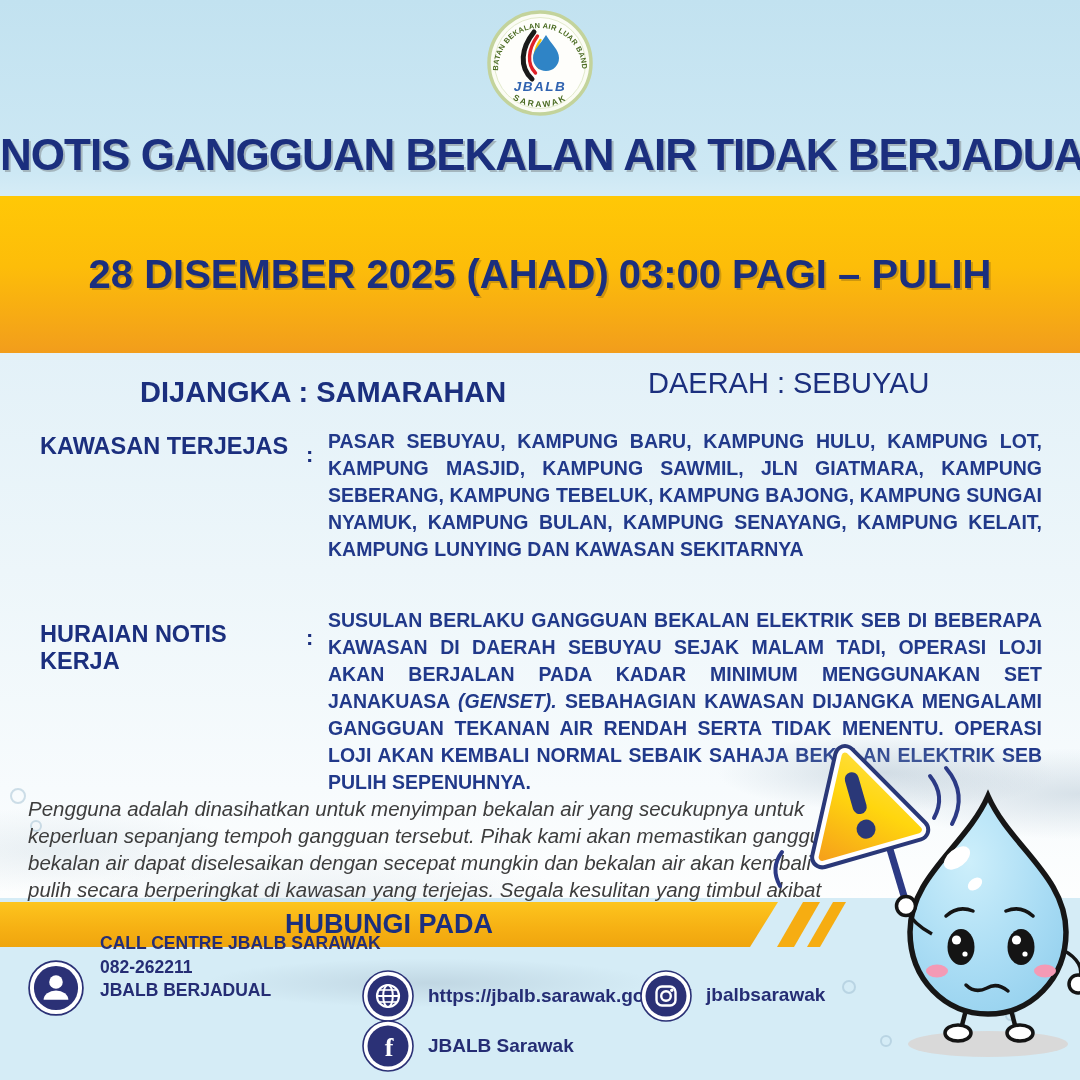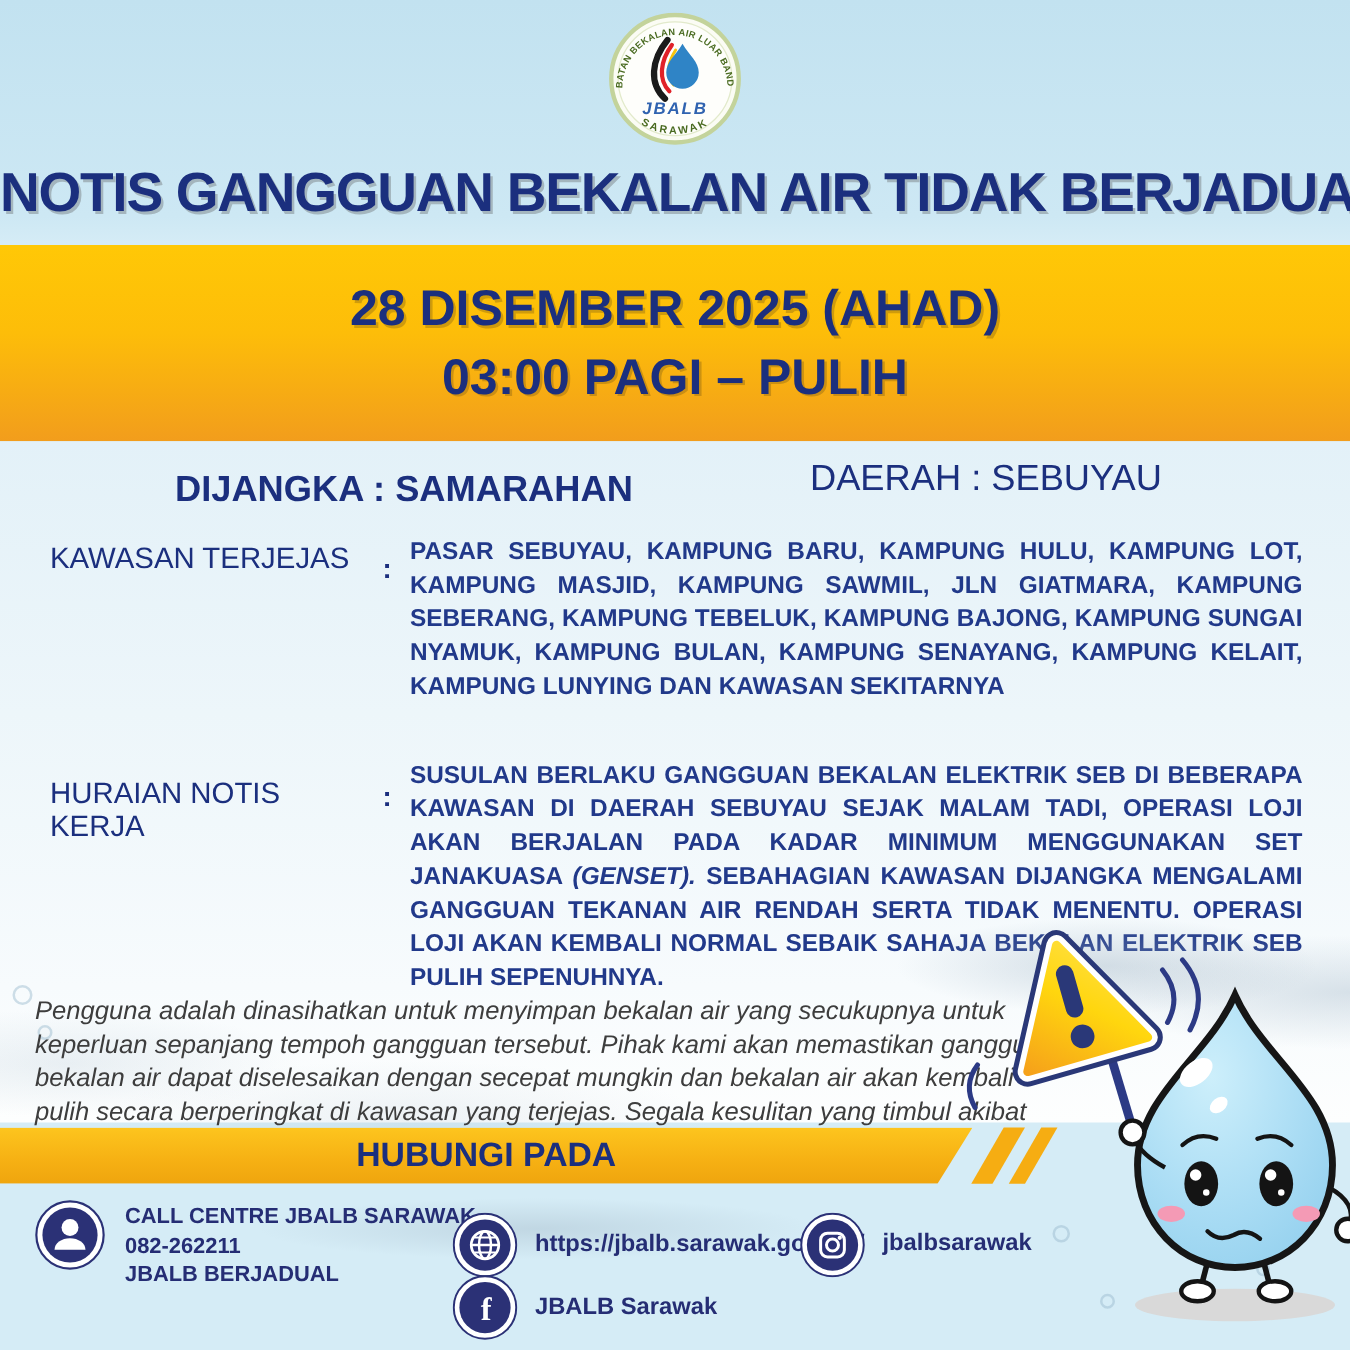--- a/index.html
+++ b/index.html
@@ -12,34 +12,34 @@
   .logo-wrap{position:absolute;left:487px;top:10px;width:106px;height:106px;}
   .main-title{
     position:absolute;left:0;top:130px;width:1080px;text-align:center;
     font-size:44px;font-weight:bold;letter-spacing:-1px;color:#1b2f7e;
     text-shadow:2px 2px 0 rgba(90,90,90,.35);white-space:nowrap;
   }
   
   .sched{
     position:absolute;left:0;top:196px;width:1080px;height:157px;
     background:linear-gradient(180deg,#ffc806 0%,#fdbd09 45%,#f29d1c 100%);
-    display:flex;flex-direction:column;align-items:center;justify-content:center;gap:10px;
+    display:flex;align-items:center;justify-content:center;gap:10px;
   }
   .sched div{font-size:40px;font-weight:bold;color:#1b2f7e;text-shadow:2px 2px 0 rgba(120,90,20,.35);}
   
   .body-bg{
     position:absolute;left:0;top:353px;width:1080px;height:545px;
     background:linear-gradient(180deg,#e3f1f8 0%,#edf6fa 40%,#f7fbfd 80%,#fdfefe 100%);
   }
   .loc-bahagian{position:absolute;left:140px;top:376px;font-size:29px;font-weight:bold;color:#1b2f7e;}
   .loc-daerah{position:absolute;left:648px;top:367px;font-size:29px;font-weight:normal;color:#1b2f7e;}
   .detail-row{position:absolute;left:40px;width:1002px;display:grid;grid-template-columns:266px 22px 1fr;}
   .row-kawasan{top:428px;}
   .row-huraian{top:607px;}
-  .detail-label{font-size:23.5px;font-weight:normal;color:#1b2f7e;}
+  .detail-label{font-size:23.5px;font-weight:bold;color:#1b2f7e;}
   .row-kawasan .detail-label{margin-top:5px;}
   .row-huraian .detail-label{margin-top:14px;}
   .detail-colon{font-size:22px;font-weight:bold;color:#1b2f7e;}
   .row-kawasan .detail-colon{margin-top:14px;}
   .row-huraian .detail-colon{margin-top:18px;}
   .detail-text{
     font-size:19.5px;font-weight:bold;color:#21398a;line-height:27px;
     text-align:justify;margin:0;
   }
   .italic{font-style:italic;}
@@ -68,21 +68,21 @@
     clip-path:polygon(0 0,100% 0,calc(100% - 28px) 100%,0 100%);
     display:flex;align-items:center;justify-content:center;
   }
   .contact-bar span{font-size:27px;font-weight:bold;color:#1b2f7e;}
   .stripe{position:absolute;top:902px;height:45px;background:#f6ad12;transform:skewX(-30deg);}
   .stripe1{left:790px;width:17px;}
   .stripe2{left:820px;width:13px;}
   
   .cicon{position:absolute;}
   .ctext{position:absolute;font-weight:bold;color:#252d74;}
-  .call-block{position:absolute;left:100px;top:961px;font-size:17.5px;font-weight:bold;color:#252d74;line-height:23.5px;}
+  .call-block{position:absolute;left:100px;top:932px;font-size:17.5px;font-weight:bold;color:#252d74;line-height:23.5px;}
   .site-text{left:428px;top:985px;font-size:19px;}
   .insta-text{left:706px;top:984px;font-size:19px;}
   .fb-text{left:428px;top:1035px;font-size:19px;}
   .mascot-svg{position:absolute;left:760px;top:718px;width:320px;height:360px;}
 </style>
 </head>
 <body>
 
 <div id="poster">
 

